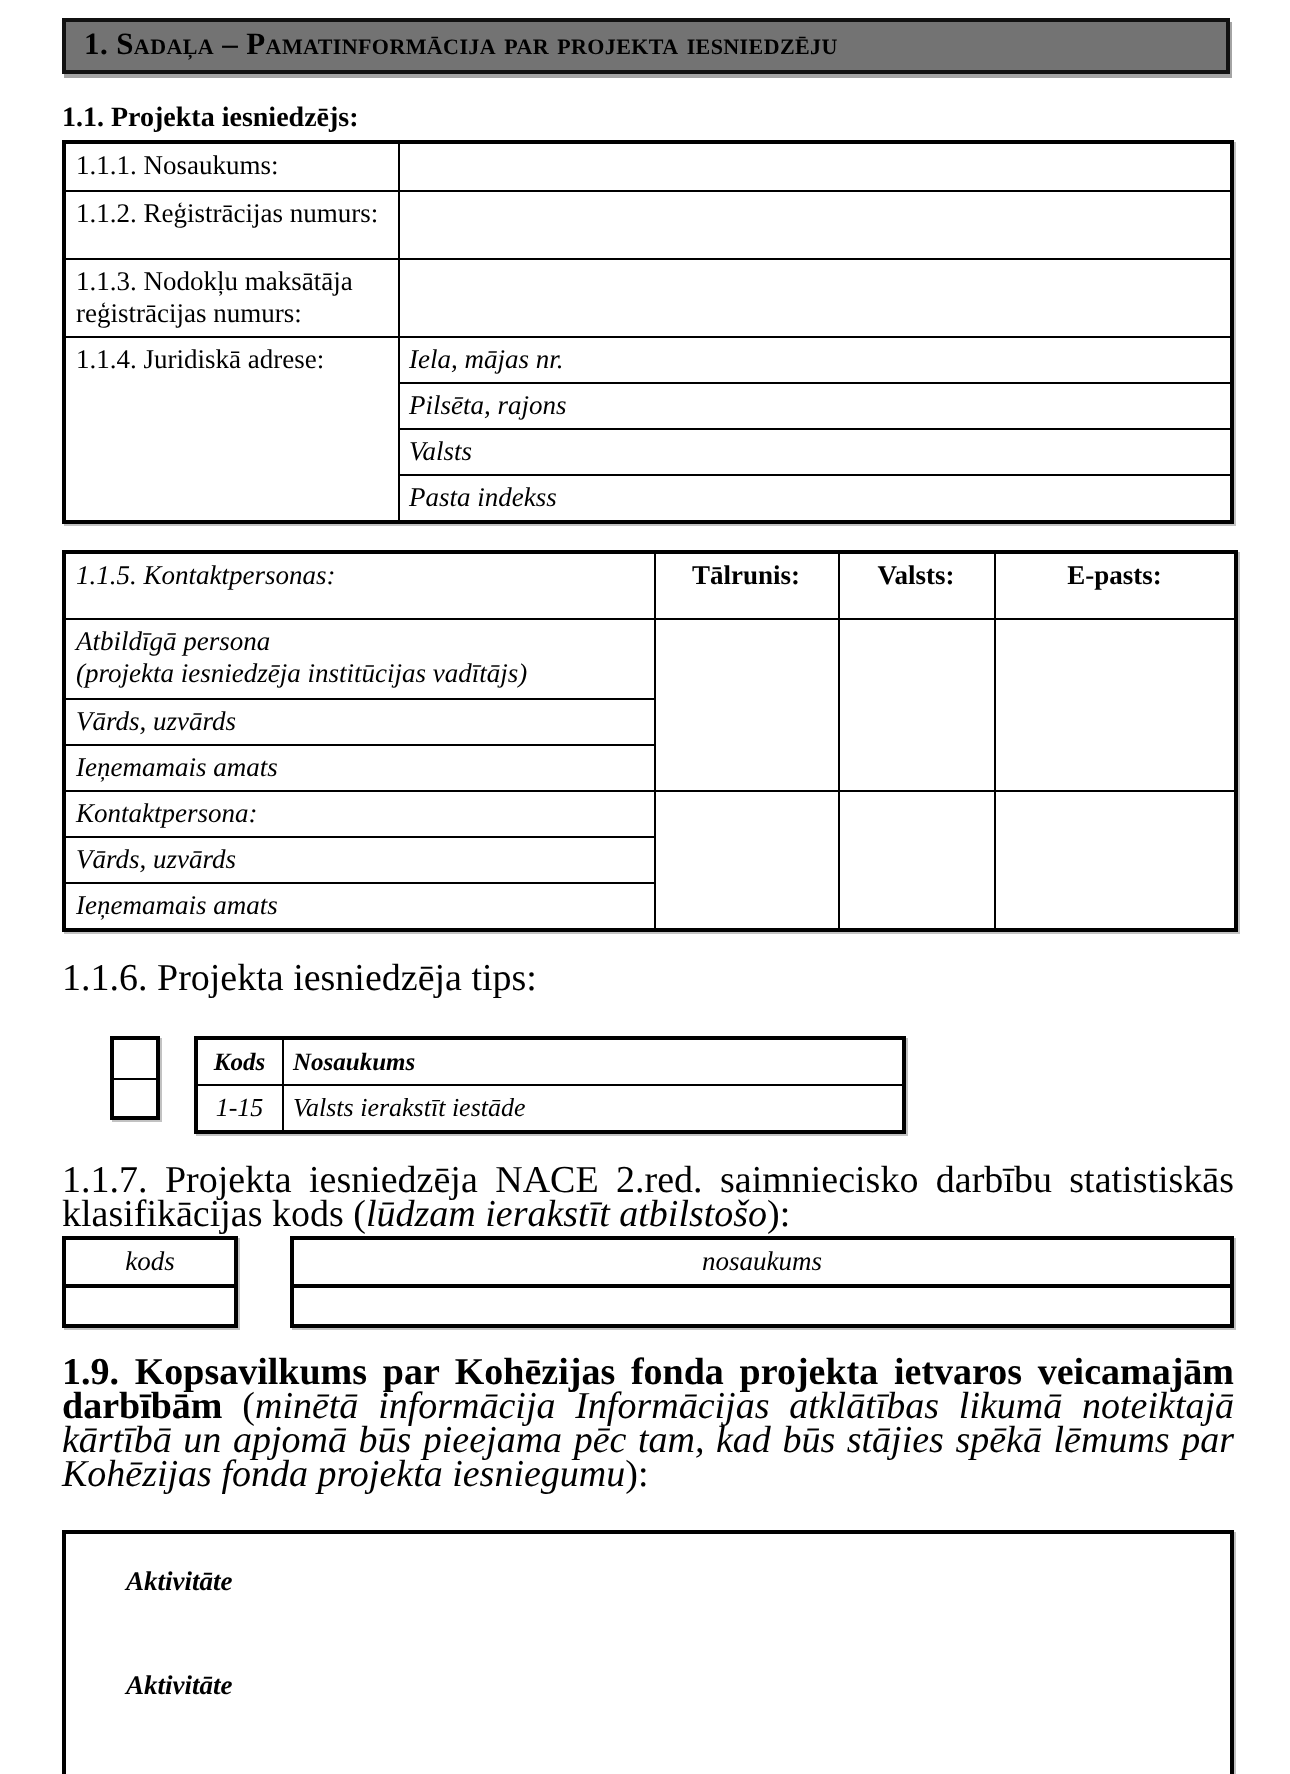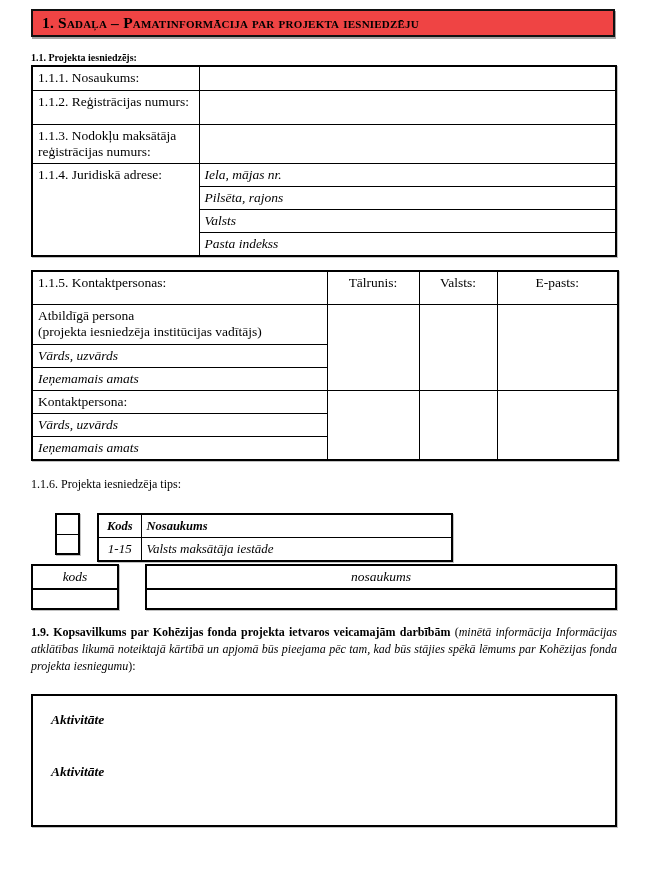--- a/index.html
+++ b/index.html
@@ -8,35 +8,35 @@
     width: 645px; height: 887px;
     font-family: "Liberation Serif", serif;
     color: #000;
     overflow: hidden;
   }
   .page { padding: 9px 28px 0 31px; width: 645px; }
 
   
   .section-bar {
     width: 584px;
-    background: #ef4444;
+    background: #737373;
     border: 2px solid #111;
     box-shadow: 1px 2px 0 rgba(90,90,90,.55);
     padding: 2px 9px 3px 9px;
     font-weight: bold;
     font-variant: small-caps;
     font-size: 15.5px;
     line-height: 19px;
     letter-spacing: .2px;
   }
   .bar2 { margin-top: 25px; }
 
   
-  .h11 { margin-top: 15px; font-weight: bold; font-size: 10px; }
-  .para { font-size: 12px; line-height: 17px; text-align: justify; width: 586px; }
+  .h11 { margin-top: 15px; font-weight: bold; font-size: 14px; }
+  .para { font-size: 19px; line-height: 17px; text-align: justify; width: 586px; }
   .p116 { margin-top: 15px; }
   .p117 { margin-top: 15px; }
   .p21  { margin-top: 14px; }
   .ital { font-style: italic; }
   .bold { font-weight: bold; }
 
   
   table { border-collapse: collapse; table-layout: fixed; }
   td {
     border: 1px solid #000;
@@ -48,25 +48,25 @@
   }
   .outer { border: 2px solid #000; box-shadow: 1px 1px 0 rgba(120,120,120,.45); }
 
   .t11 { width: 586px; margin-top: 2px; }
   .t11 .c1 { width: 167px; }
   .t11 .h24 { height: 24px; }
   .t11 .h34 { height: 34px; }
   .t11 .h19 { height: 19px; }
 
   .t115 { width: 586px; margin-top: 13px; }
-  .t115 .c1 { width: 295px; }
+  .t115 .c1 { width: 295px; font-style: italic; }
   .t115 .c2 { width: 92px; }
   .t115 .c3 { width: 78px; }
   .t115 .c4 { width: 121px; }
-  .t115 .hdr { text-align: center; }
+  .t115 .hdr { text-align: center; font-weight: bold; }
   .t115 .hdr1 { text-align: left; }
   .t115 .h34 { height: 34px; }
   .t115 .h40 { height: 40px; }
   .t115 .h17 { height: 17px; }
   .t115 .h18 { height: 18px; }
 
   .row116 { margin-top: 20px; display: flex; align-items: flex-start; }
   .chk { width: 25px; margin-left: 24px; }
   .chk td { height: 20px; padding: 0; }
   .t116 { width: 356px; margin-left: 17px; }
@@ -84,21 +84,21 @@
   
   .desc-box {
     margin-top: 19px;
     width: 586px; height: 133px;
     border: 2px solid #000;
     box-shadow: 1px 1px 0 rgba(120,120,120,.45);
     padding: 4px 8px;
     font-size: 13.5px;
   }
   .desc-title { font-weight: bold; }
-  .activity { font-weight: bold; font-style: italic; margin-left: 10px; }
+  .activity { font-weight: bold; font-style: italic; margin-left: 22px; }
   .act1 { margin-top: 12px; }
   .act2 { margin-top: 36px; }
 </style>
 </head>
 <body>
 
 <div class="page">
 
   <div class="section-bar">
     <span>1. Sadaļa – Pamatinformācija par projekta iesniedzēju</span>
@@ -188,26 +188,27 @@
     </tbody>
       </table>
     <table class="t116 outer">
       <tbody>
           <tr>
         <td class="c1 head">Kods</td>
         <td class="head">Nosaukums</td>
       </tr>
       <tr>
         <td class="c1 data">1-15</td>
-        <td class="data">Valsts maksātāja iestāde</td>
-      </tr>
-    </tbody>
-      </table>
-  </div>
-
+        <td class="data">Valsts ierakstīt iestāde</td>
+      </tr>
+    </tbody>
+      </table>
+  </div>
+
+  <p class="para p117"><span>1.1.7. Projekta iesniedzēja NACE 2.red. saimniecisko darbību statistiskās klasifikācijas kods</span> <span>(</span><span class="ital">lūdzam ierakstīt atbilstošo</span><span>):</span></p>
 
   <div class="row117">
     <table class="bk b117 outer">
       <tbody>
           <tr>
         <td class="head">kods</td>
       </tr>
       <tr>
         <td></td>
       </tr>

